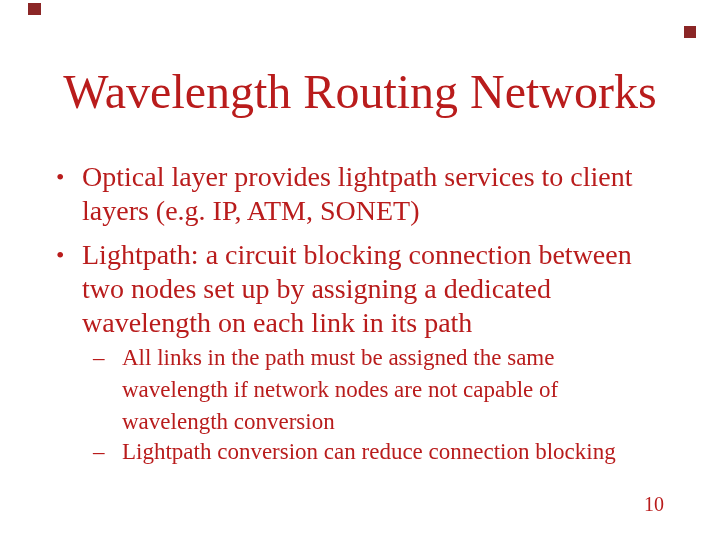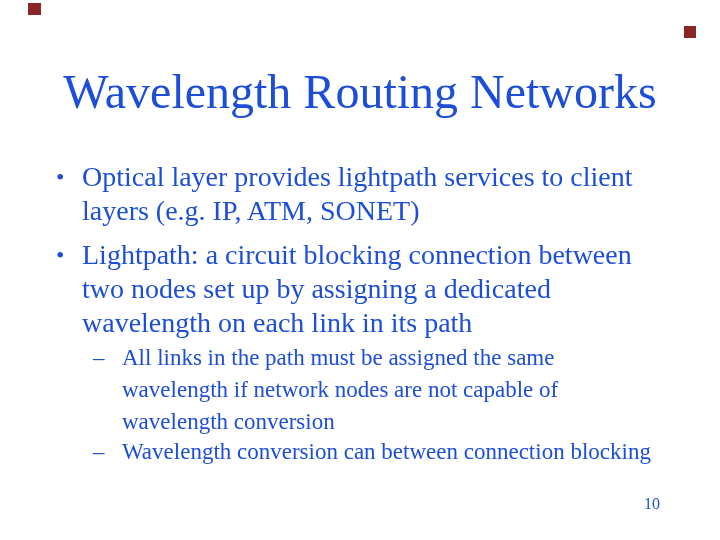--- a/index.html
+++ b/index.html
@@ -7,21 +7,21 @@
     padding: 0;
     background: #ffffff;
   }
   .slide {
     position: relative;
     width: 720px;
     height: 540px;
     background: #ffffff;
     overflow: hidden;
     font-family: "Liberation Serif", serif;
-    color: #1d4ed8;
+    color: #b91c1c;
   }
   .deco {
     position: absolute;
     width: 12px;
     height: 12px;
   }
   .deco-tl { left: 28px; top: 3px; width: 13px; }
   .deco-tr { left: 684px; top: 26px; }
   .title {
     position: absolute;
@@ -66,21 +66,21 @@
     line-height: 32px;
   }
   .b1 { top: 160px; }
   .b2 { top: 238px; }
   .s1 { top: 342px; }
   .s2 { top: 436px; }
   .page-number {
     position: absolute;
     left: 644px;
     top: 494px;
-    font-size: 16px;
+    font-size: 20px;
     line-height: 20px;
   }
 </style>
 </head>
 <body>
 
 <div class="slide">
 
   <div class="deco deco-tl" style="background-color: rgb(139, 38, 38);"></div>
 
@@ -103,18 +103,18 @@
 
   <div class="bullet l2 s1">
     <span class="marker">–</span>
     <div class="text">All links in the path must be assigned the same
 wavelength if network nodes are not capable of
 wavelength conversion</div>
   </div>
 
   <div class="bullet l2 s2">
     <span class="marker">–</span>
-    <div class="text">Wavelength conversion can between connection blocking</div>
+    <div class="text">Lightpath conversion can reduce connection blocking</div>
   </div>
 
   <div class="page-number">10</div>
 
 </div>
 
 </body></html>

